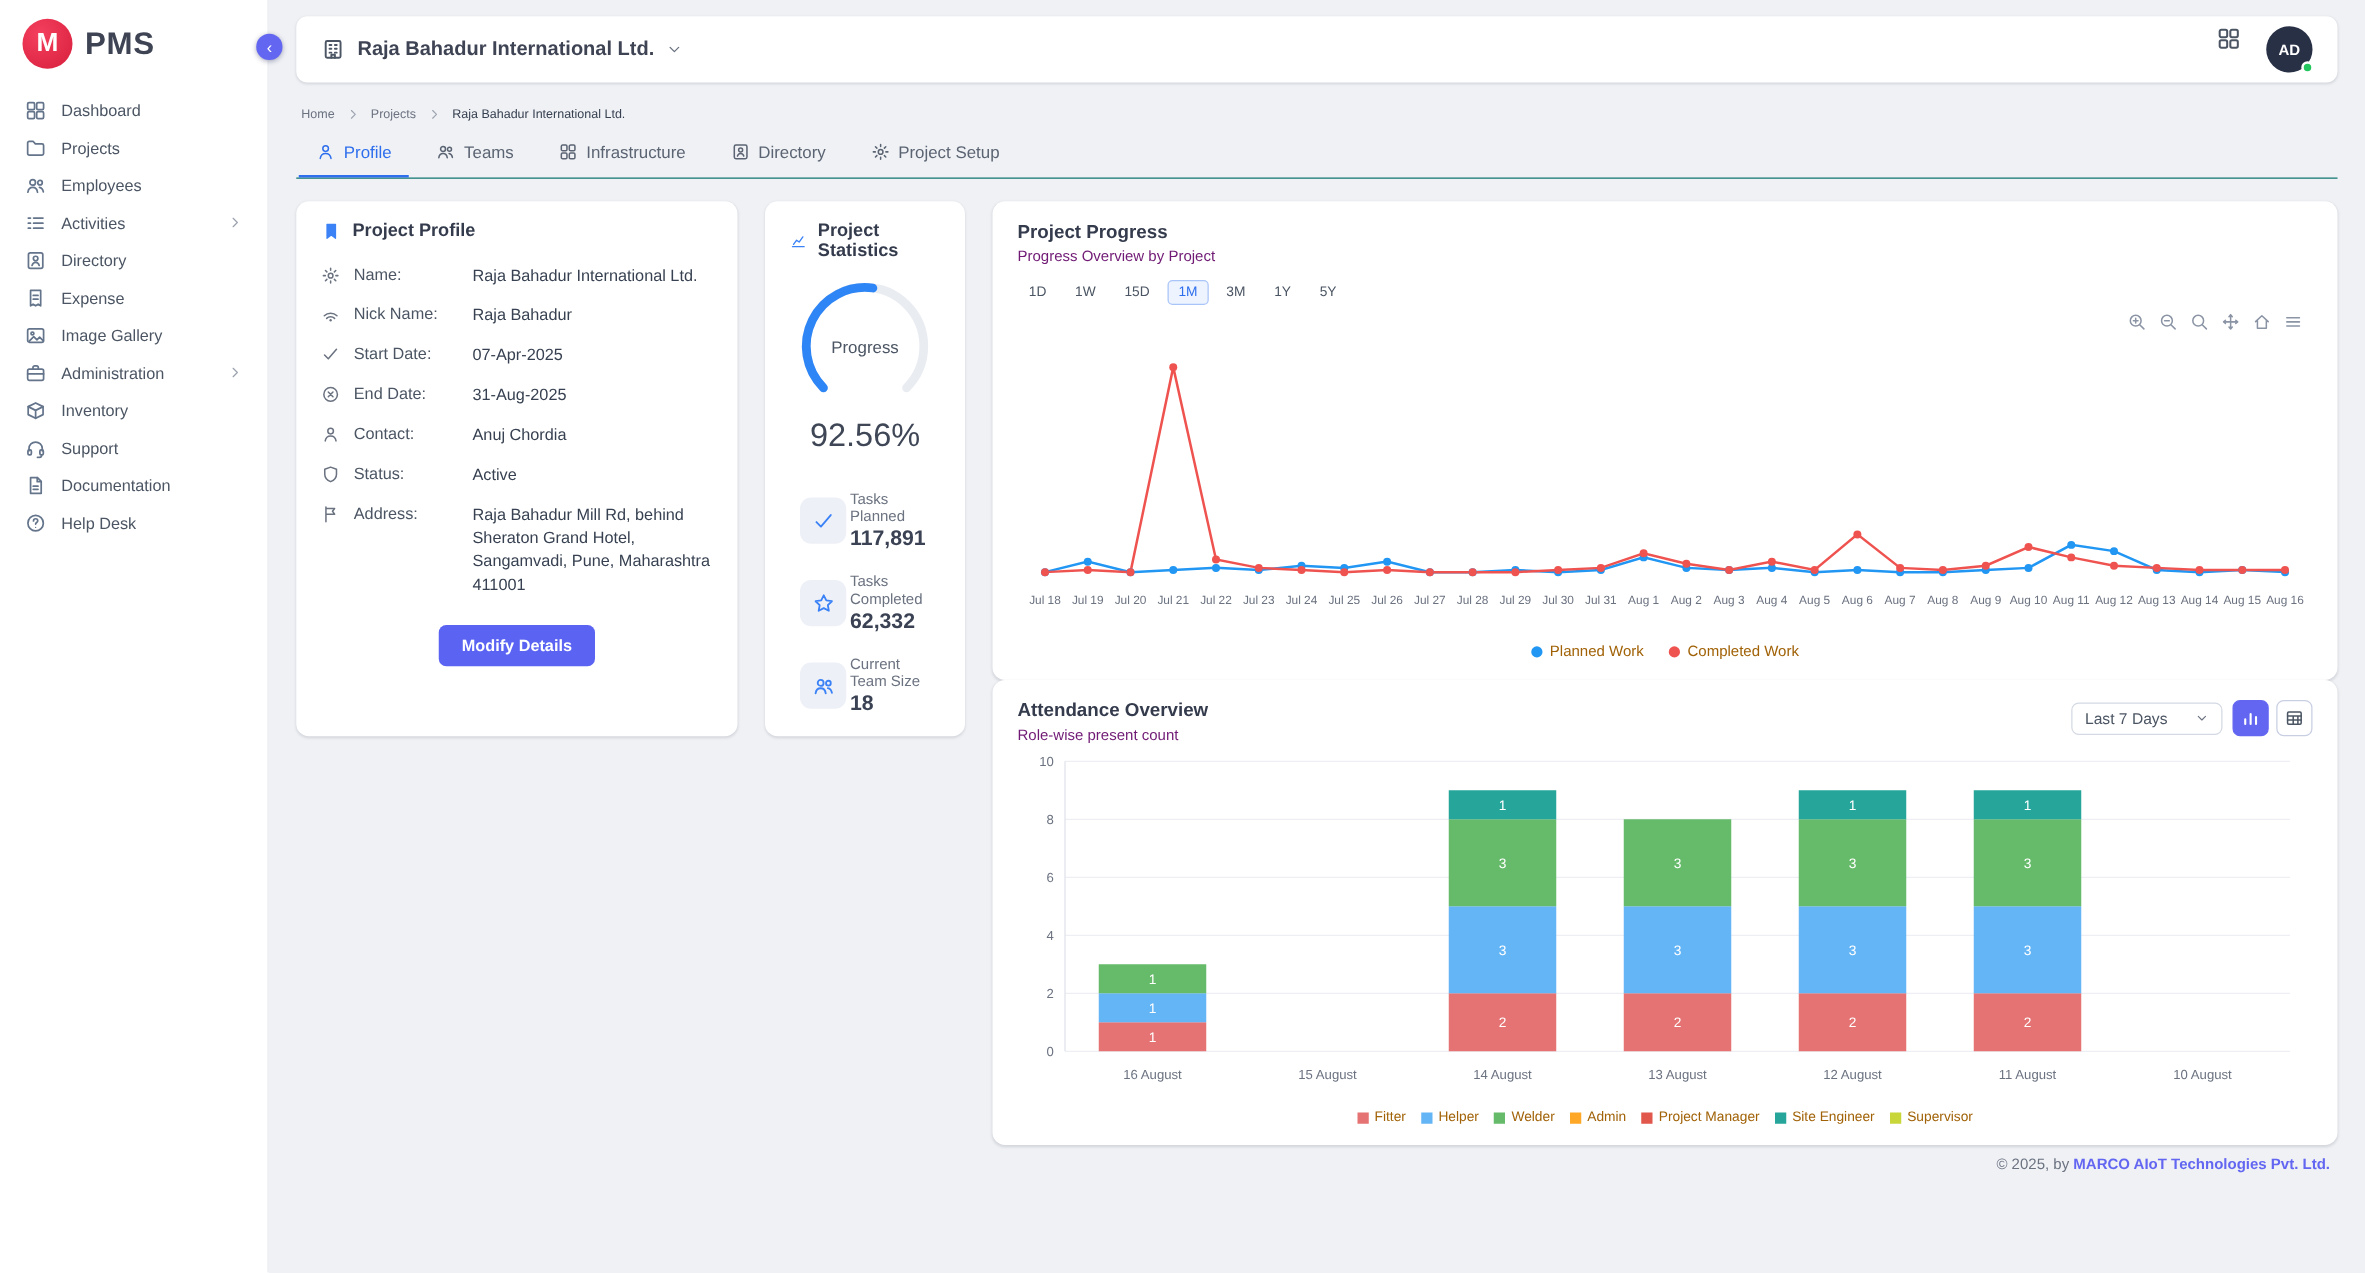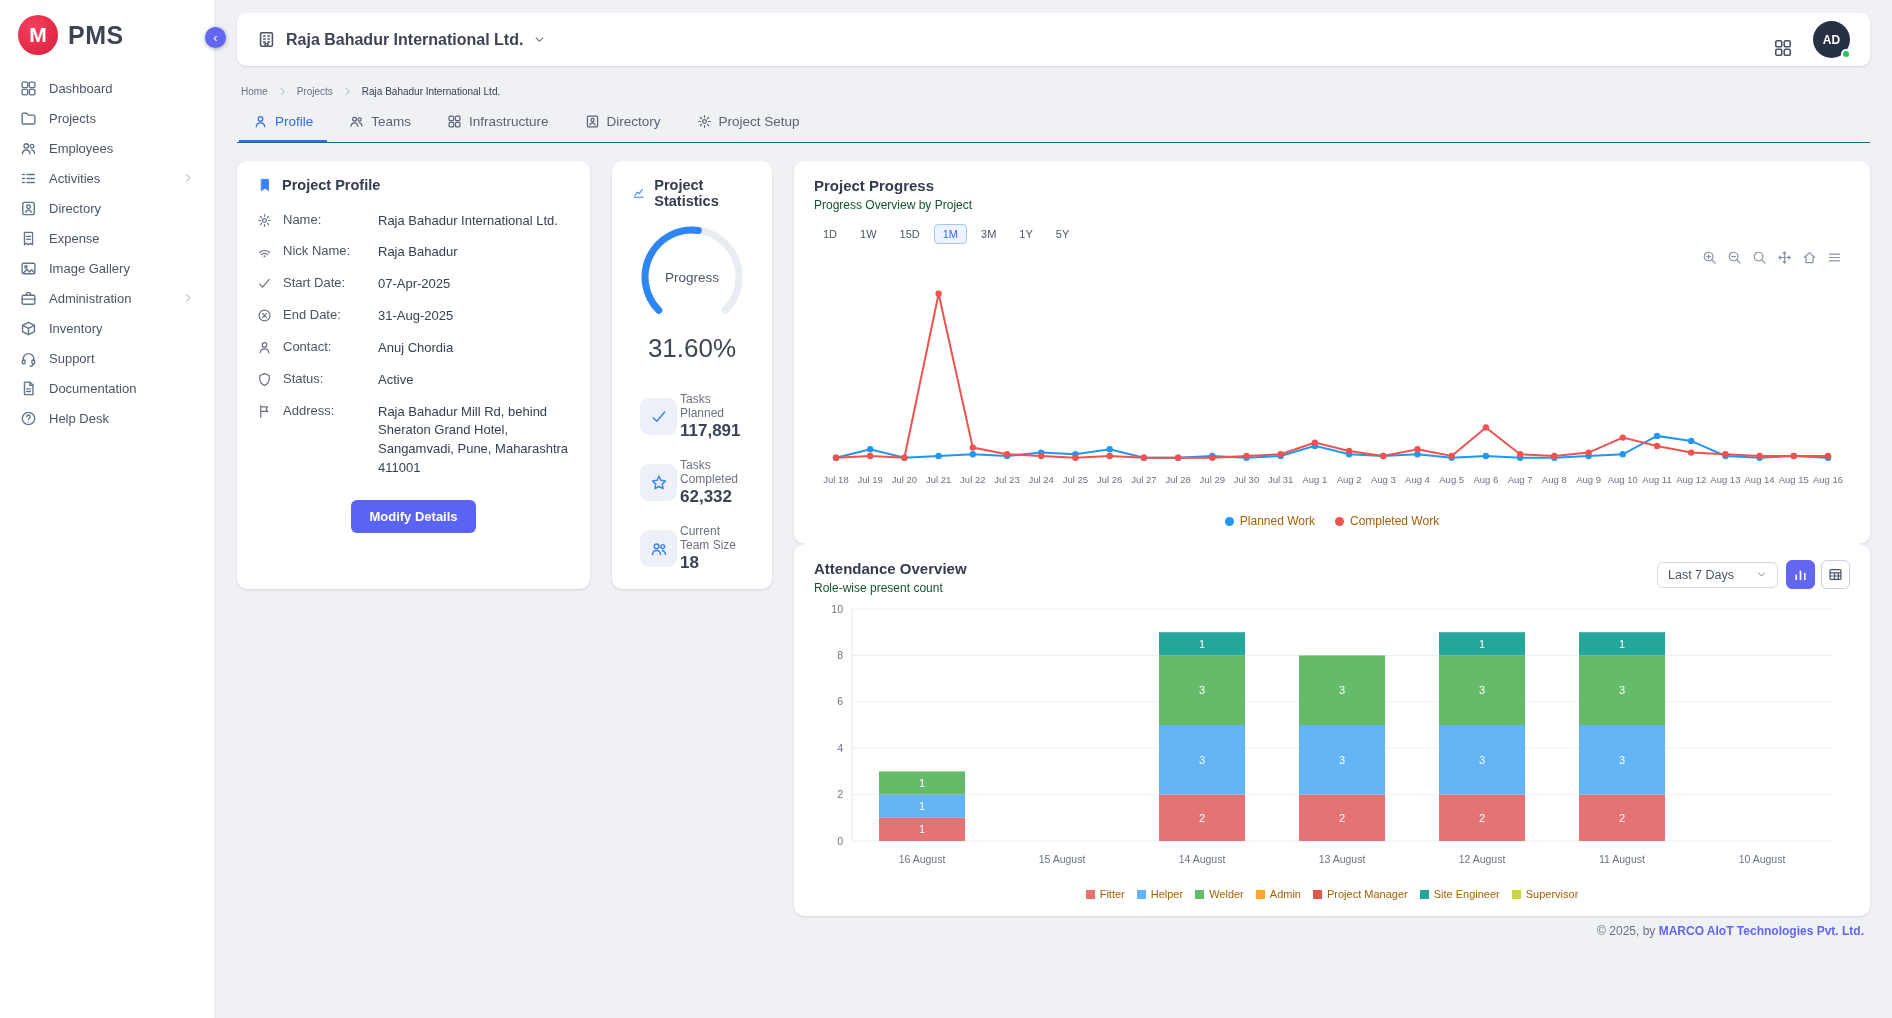--- a/index.html
+++ b/index.html
@@ -20,42 +20,42 @@
   .collapse-btn{position:fixed;left:205px;top:27px;width:21px;height:21px;border-radius:50%;background:#6366f1;color:#fff;border:none;font-size:13px;line-height:19px;text-align:center;z-index:10;cursor:pointer;box-shadow:0 1px 4px rgba(40,40,90,.4);padding:0}
 
   
   .main{margin-left:215px;padding:13px 22px 0;height:100%}
   .card{background:#fff;border-radius:10px;box-shadow:0 1px 2px rgba(16,24,40,.05),0 1px 3px rgba(16,24,40,.08)}
   .topbar{height:53px;display:flex;align-items:center;justify-content:space-between;padding:0 20px;border-radius:9px}
   .topbar-left{display:flex;align-items:center;gap:10px;cursor:pointer}
   .topbar-left .icon{width:19px;height:19px;color:#4b5563}
   .topbar-left .chevd{width:13px;height:13px;color:#6b7280}
   .company-name{font-size:16px;font-weight:600;color:#3f4454}
-  .topbar-right{display:flex;align-items:flex-end;gap:20px}
+  .topbar-right{display:flex;align-items:flex-start;gap:20px}
   .apps{width:20px;height:20px;color:#4b5563;cursor:pointer}
   .avatar{position:relative;width:37px;height:37px;border-radius:50%;background:#283046;color:#fff;font-size:12px;font-weight:600;display:flex;align-items:center;justify-content:center;cursor:pointer}
   .status-dot{position:absolute;right:-1px;bottom:-1px;width:10px;height:10px;border-radius:50%;background:#22c55e;border:2px solid #fff}
 
   .breadcrumb{display:flex;align-items:center;gap:9px;padding:20px 4px 6px;font-size:10px;color:#6b7280}
   .breadcrumb .sep{width:11px;height:11px;color:#9ca3af}
   .crumb{cursor:pointer}
   .crumb.last{color:#374151}
 
   .tabs{display:flex;gap:8px;border-bottom:1px solid #0f766e;padding:2px 2px 0}
   .tab{display:flex;align-items:center;gap:7px;padding:9px 14px 11px;font-size:13.5px;color:#5b6472;cursor:pointer;border-bottom:2px solid transparent}
   .tab .icon{width:15px;height:15px}
   .tab.active{color:#2f6fed;border-bottom-color:#2f6fed}
 
   .content{display:flex;gap:22px;margin-top:18px;align-items:flex-start}
   .col-left{width:535px;flex:none;display:flex;flex-direction:row;gap:22px}
   .col-right{flex:1;display:flex;flex-direction:column;min-width:0}
   .card-pad{padding:16px 20px}
   .card-title{display:flex;align-items:center;gap:9px;font-size:14.5px;font-weight:bold;color:#343b4c}
   .card-title .icon{width:16px;height:16px;color:#3b82f6}
-  .card-sub{font-size:12px;color:#14532d;margin-top:4px}
+  .card-sub{font-size:12px;color:#701a75;margin-top:4px}
 
   
   .fields{margin-top:12px}
   .field{display:flex;gap:11px;padding:6.5px 0;font-size:13px;align-items:flex-start}
   .field .icon{width:15px;height:15px;color:#6b7280;flex:none;margin-top:1px}
   .field-label{width:84px;flex:none;color:#4b5563}
   .field-value{color:#374151;line-height:1.45;flex:1}
   .modify-btn{display:block;margin:16px auto 6px;background:#5a63f2;color:#fff;border:none;border-radius:6px;font-size:13px;font-weight:600;padding:9px 18px;cursor:pointer;font-family:inherit}
 
   
@@ -433,21 +433,21 @@
                 </svg>
               </span>
             <span>Project Statistics</span>
           </div>
           <div class="gauge-wrap">
             <svg width="120" height="114" viewBox="0 0 120 114">
                 <path d="M 26.77 91.23 A 47 47 0 1 1 93.23 91.23" stroke="#e9ecf1" stroke-width="7" fill="none" stroke-linecap="round"></path>
                 <path d="M 26.77 91.23 A 47 47 0 0 1 66.34 11.43" stroke="#2e86f6" stroke-width="7" fill="none" stroke-linecap="round"></path>
                 <text x="60" y="63" text-anchor="middle" class="gauge-text">Progress</text>
               </svg>
-            <div class="gauge-value">31.60%</div>
+            <div class="gauge-value">92.56%</div>
           </div>
           <div class="stat-items">
               <div class="stat-item">
                 <span class="stat-icon">
                   <svg viewBox="0 0 16 16" fill="none" stroke="currentColor" stroke-width="1.3" stroke-linecap="round" stroke-linejoin="round">
                     <path d="M2.8 8.6l3.2 3.2 7-8.2"></path>
                   </svg>
                 </span>
                 <span>
                   <div class="stat-label">Tasks Planned</div>

